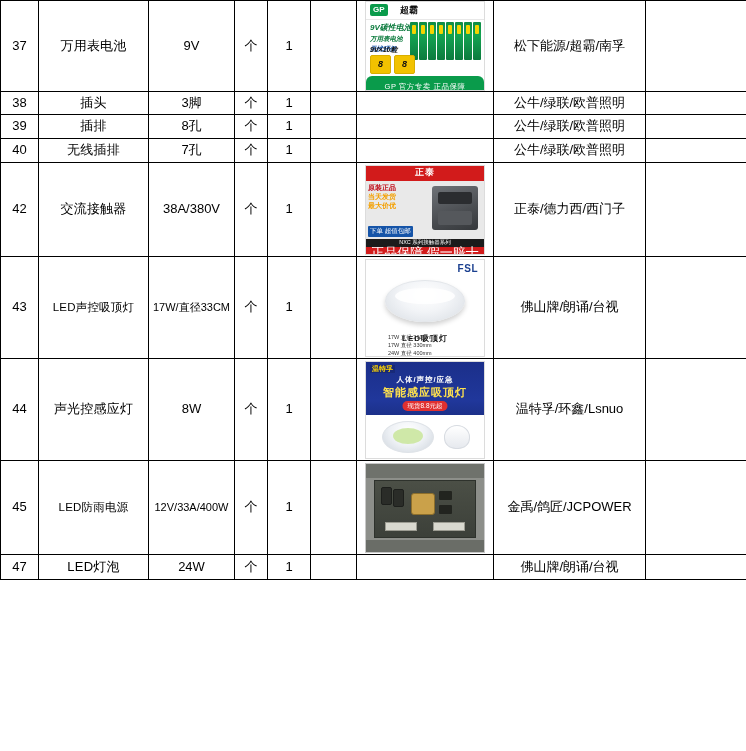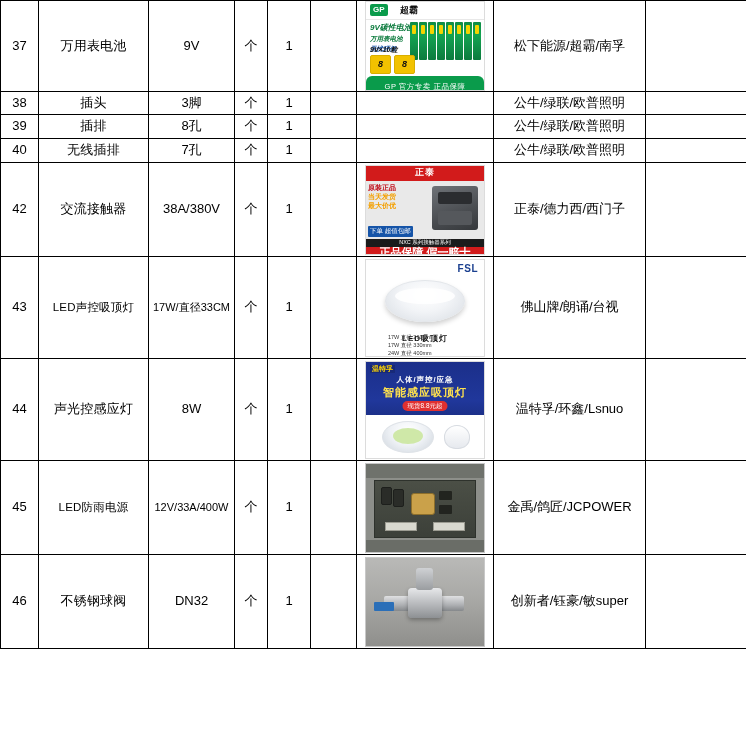--- a/index.html
+++ b/index.html
@@ -153,21 +153,21 @@
   }
   .ct-badge {
     position:absolute; left:2px; bottom:2px; background:#1554a8; color:#fff;
     font-size:6.5px; padding:1px 2px; line-height:1.3; text-align:center; border-radius:1px;
   }
   .ct-sub {
     height:8px; background:#1b1b1b; color:#fff; font-size:5.5px;
     display:flex; align-items:center; justify-content:center;
   }
   .ct-foot {
-    height:13px; background:#d21b1b; color:#fff; font-size:11px; font-weight:bold;
+    height:13px; background:#d21b1b; color:#fff; font-size:13px; font-weight:normal;
     display:flex; align-items:center; justify-content:center;
   }
 
   
   .img-ceiling {
     width: 118px; height: 96px; border:1px solid #dcdcdc; background:#fff;
     position:relative; overflow:hidden;
   }
   .fsl-logo {
     position:absolute; right:6px; top:3px; color:#1a3f8f; font-weight:bold; font-size:10px;
@@ -493,38 +493,28 @@
                 <span class="strip" style="left:10px; bottom:6px;"></span>
               </div>
               <div class="pw-bottom"></div>
             </div>
           </div>
         </td>
         <td class="cell-brand">金禹/鸽匠/JCPOWER</td>
         <td></td>
       </tr>
 
-      <tr style="height:94px;">
-        <td class="cell-no">46</td>
-        <td class="cell-name">不锈钢球阀</td>
-        <td class="cell-spec">DN32</td>
-        <td class="cell-unit">个</td>
-        <td class="cell-qty">1</td>
-        <td></td>
-        <td>
-          <div class="imgwrap">
-            <div class="img-valve">
-              <div class="vl-pipe-l"></div>
-              <div class="vl-pipe-r"></div>
-              <div class="vl-body"></div>
-              <div class="vl-handle"></div>
-              <div class="vl-tag"></div>
-            </div>
-          </div>
-        </td>
-        <td class="cell-brand">创新者/钰豪/敏super</td>
-        <td></td>
-      </tr>
-
+
+      <tr style="height:25px;">
+        <td class="cell-no">47</td>
+        <td class="cell-name">LED灯泡</td>
+        <td class="cell-spec">24W</td>
+        <td class="cell-unit">个</td>
+        <td class="cell-qty">1</td>
+        <td></td>
+        <td></td>
+        <td class="cell-brand">佛山牌/朗诵/台视</td>
+        <td></td>
+      </tr>
 
     </tbody>
   </table>
 </div>
 
 </body></html>

